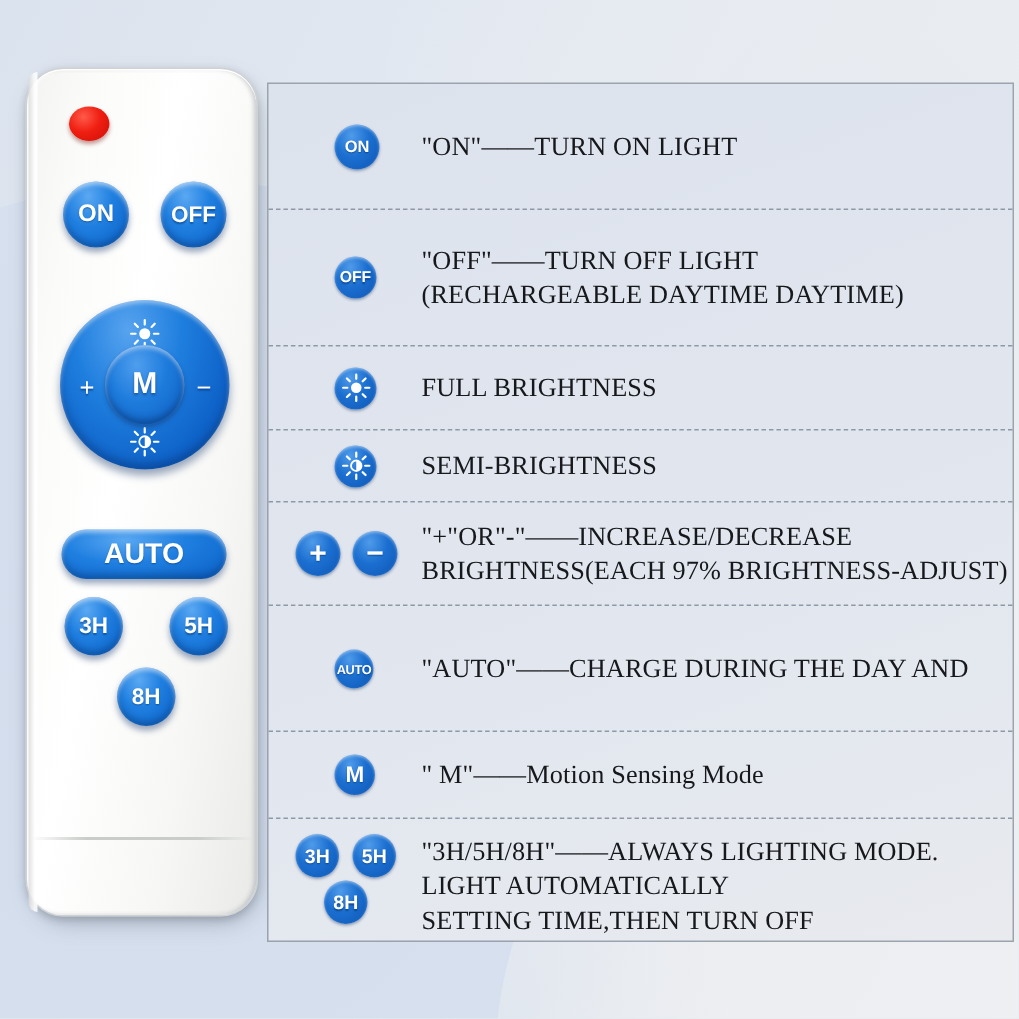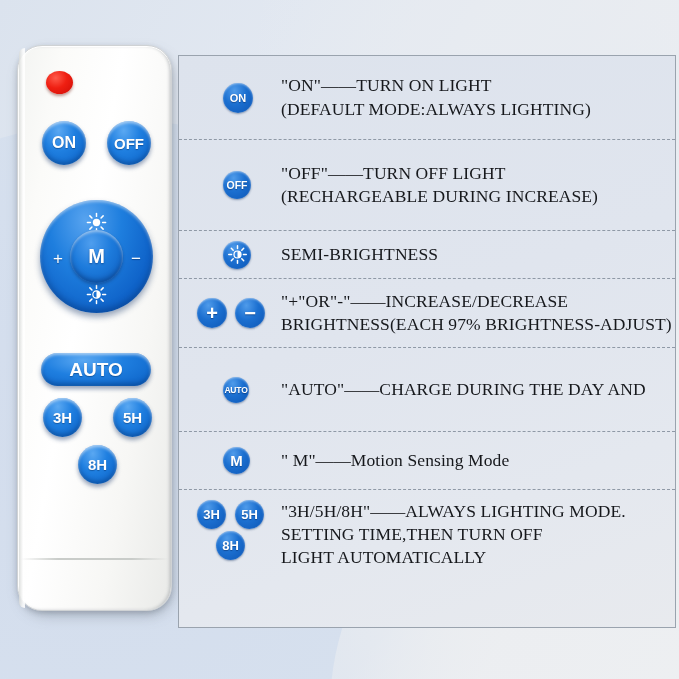--- a/index.html
+++ b/index.html
@@ -175,34 +175,55 @@
   </div>
 
   <div id="panel">
 
     <div class="row" style="height:83px">
       <div class="row-ico">
         <span class="bico bico-30">ON</span>
       </div>
       <div class="row-txt">
         <div>"ON"——TURN ON LIGHT</div>
-        <div>(DEFAULT MODE:ALWAYS LIGHTING)</div>
       </div>
     </div>
 
     <div class="row" style="height:91px">
       <div class="row-ico">
         <span class="bico bico-28" style="font-size:10.5px">OFF</span>
       </div>
       <div class="row-txt">
         <div>"OFF"——TURN OFF LIGHT</div>
-        <div>(RECHARGEABLE DURING INCREASE)</div>
-      </div>
-    </div>
-
+        <div>(RECHARGEABLE DAYTIME DAYTIME)</div>
+      </div>
+    </div>
+
+    <div class="row" style="height:56px">
+      <div class="row-ico">
+        <span class="bico bico-28">
+          <svg width="21" height="21" viewBox="0 0 24 24">
+            <circle cx="12" cy="12" r="4" fill="#ffffff"></circle>
+            <g stroke="#ffffff" stroke-width="1.7" stroke-linecap="round">
+              <line x1="12" y1="2" x2="12" y2="5.2"></line>
+                <line x1="12" y1="18.8" x2="12" y2="22"></line>
+              <line x1="2" y1="12" x2="5.2" y2="12"></line>
+                <line x1="18.8" y1="12" x2="22" y2="12"></line>
+              <line x1="4.9" y1="4.9" x2="7.1" y2="7.1"></line>
+                <line x1="16.9" y1="16.9" x2="19.1" y2="19.1"></line>
+              <line x1="19.1" y1="4.9" x2="16.9" y2="7.1"></line>
+                <line x1="7.1" y1="16.9" x2="4.9" y2="19.1"></line>
+            </g>
+          </svg>
+        </span>
+      </div>
+      <div class="row-txt">
+        <div>FULL BRIGHTNESS</div>
+      </div>
+    </div>
 
     <div class="row" style="height:48px">
       <div class="row-ico">
         <span class="bico bico-28">
           <svg width="21" height="21" viewBox="0 0 24 24">
             <path d="M12 8 A4 4 0 0 1 12 16 Z" fill="#ffffff"></path>
             <circle cx="12" cy="12" r="4" fill="none" stroke="#ffffff" stroke-width="1.4"></circle>
             <g stroke="#ffffff" stroke-width="1.7" stroke-linecap="round">
               <line x1="12" y1="2" x2="12" y2="5.2"></line>
                 <line x1="12" y1="18.8" x2="12" y2="22"></line>
@@ -255,19 +276,19 @@
     <div class="row" style="height:82px;align-items:flex-start;padding-top:10px;padding-left:18px">
       <div class="row-ico" style="width:84px;align-items:flex-start">
         <span class="ico-stack">
           <span class="bico bico-29 st-3h">3H</span>
           <span class="bico bico-29 st-5h">5H</span>
           <span class="bico bico-29 st-8h">8H</span>
         </span>
       </div>
       <div class="row-txt">
         <div>"3H/5H/8H"——ALWAYS LIGHTING MODE.</div>
+        <div>LIGHT AUTOMATICALLY</div>
         <div>SETTING TIME,THEN TURN OFF</div>
-        <div>LIGHT AUTOMATICALLY</div>
       </div>
     </div>
 
   </div>
 </div>
 
 </body></html>

